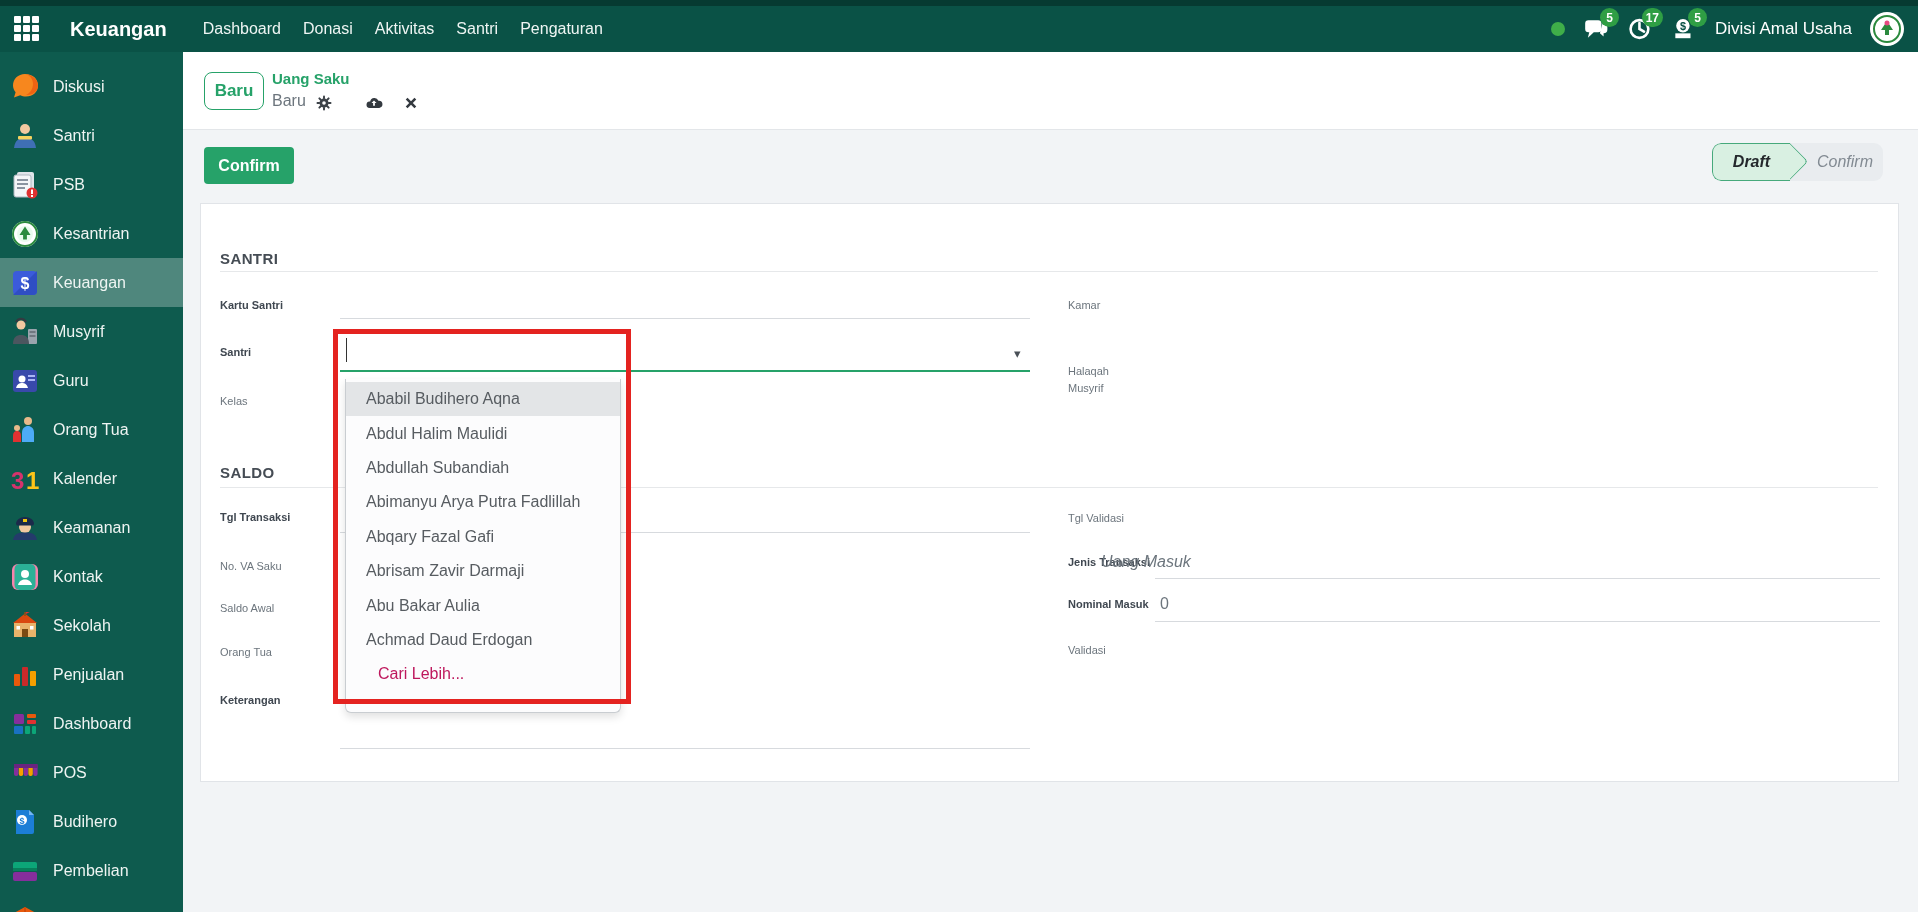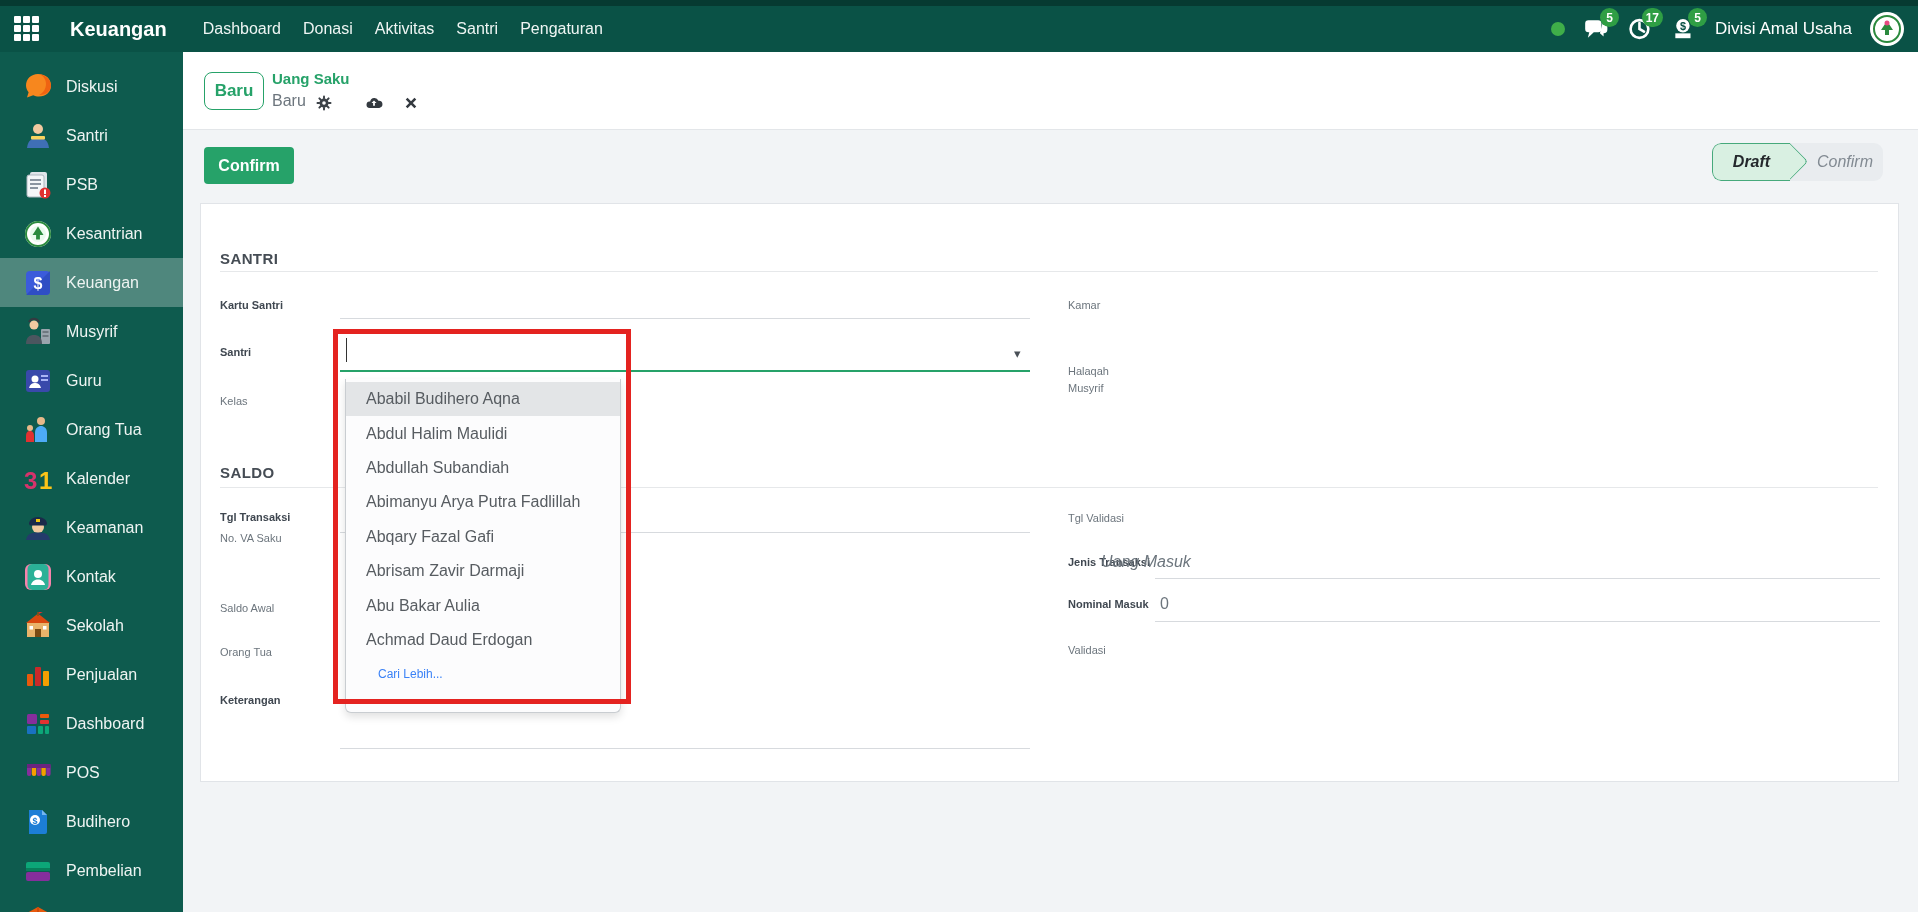--- a/index.html
+++ b/index.html
@@ -17,21 +17,21 @@
   .nav-right{margin-left:auto;display:flex;align-items:center;gap:18px;}
   .dot{width:14px;height:14px;border-radius:50%;background:#3fae49;}
   .tray{position:relative;width:26px;height:26px;display:flex;align-items:center;justify-content:center;cursor:pointer;}
   .badge{position:absolute;top:-8px;right:-10px;min-width:19px;height:19px;border-radius:10px;background:#2f9e44;color:#fff;
          font-size:12px;font-weight:bold;display:flex;align-items:center;justify-content:center;padding:0 4px;}
   .company{font-size:17px;}
   .avatar{width:34px;height:34px;border-radius:50%;background:#fff;display:flex;align-items:center;justify-content:center;overflow:hidden;cursor:pointer;}
 
   
   .sidebar{position:absolute;left:0;top:52px;width:183px;height:860px;background:#0e5b4e;padding-top:10px;overflow:hidden;z-index:20;}
-  .sb-item{height:49px;display:flex;align-items:center;padding-left:21px;cursor:pointer;}
+  .sb-item{height:49px;display:flex;align-items:center;padding-left:8px;cursor:pointer;}
   .sb-item.active{background:rgba(255,255,255,.27);}
   .sb-ico{width:34px;height:34px;margin-right:11px;flex:0 0 34px;}
   .sb-ico svg{width:34px;height:34px;display:block;}
   .sb-label{color:#eef4f2;font-size:16px;white-space:nowrap;}
 
   
   .content-bg{position:absolute;left:183px;top:52px;right:0;bottom:0;background:#f2f4f6;}
   .crumb-bar{position:absolute;left:183px;top:52px;right:0;height:78px;background:#fff;border-bottom:1px solid #e3e6e9;}
   .btn-new{position:absolute;left:204px;top:72px;width:60px;height:38px;background:#fff;border:1px solid #26a269;border-radius:8px;
            color:#26a269;font-size:17px;font-weight:bold;display:flex;align-items:center;justify-content:center;cursor:pointer;}
@@ -61,21 +61,21 @@
   .fline{position:absolute;height:1px;background:#d7dade;}
   .fline.green{height:2px;background:#26a269;}
   .cursorbar{position:absolute;width:1px;height:24px;background:#333;}
   .caret{position:absolute;font-size:13px;color:#495057;cursor:pointer;}
 
   
   .dropdown{position:absolute;left:345px;top:379px;width:276px;background:#fcfcfd;border:1px solid #c9cdd1;border-top:none;
             border-radius:0 0 6px 6px;box-shadow:0 4px 9px rgba(0,0,0,.12);padding:3px 0 20px;z-index:5;}
   .dd-item{height:34.4px;display:flex;align-items:center;padding-left:20px;font-size:16px;color:#575c61;cursor:pointer;white-space:nowrap;}
   .dd-item.hl{background:#e3e5e7;}
-  .dd-more{height:34.4px;display:flex;align-items:center;padding-left:32px;font-size:12px;color:#3b82f6;cursor:pointer;}
+  .dd-more{height:34.4px;display:flex;align-items:center;padding-left:32px;font-size:16px;color:#be185d;cursor:pointer;}
 
   .redbox{position:absolute;left:333px;top:329px;width:298px;height:375px;border:5px solid #e42320;z-index:10;pointer-events:none;}
 </style>
 </head>
 <body>
 
 <div class="screen">
 
   <header class="navbar">
     <div class="nav-left">
@@ -399,21 +399,21 @@
   <div class="lbl ro" style="left:1068px;top:295px;">Kamar</div>
   <div class="lbl ro" style="left:1068px;top:337px;margin-top:24px;">Halaqah</div>
   <div class="lbl ro" style="left:1068px;top:378px;">Musyrif</div>
 
   <div class="sect" style="left:220px;top:464px;">SALDO</div>
   <div class="hrule" style="left:220px;top:487px;width:1658px;"></div>
 
   <div class="lbl req" style="left:220px;top:507px;">Tgl Transaksi</div>
   <div class="fline" style="left:340px;top:532px;width:690px;"></div>
 
-  <div class="lbl ro" style="left:220px;top:528px;text-align:center;">No. VA Saku</div>
+  <div class="lbl ro" style="left:220px;top:556px;text-align:center;">No. VA Saku</div>
   <div class="lbl ro" style="left:220px;top:598px;">Saldo Awal</div>
   <div class="lbl ro" style="left:220px;top:642px;">Orang Tua</div>
 
   <div class="lbl req" style="left:220px;top:690px;">Keterangan</div>
   <div class="fline" style="left:340px;top:748px;width:690px;"></div>
 
   <div class="lbl ro" style="left:1068px;top:508px;">Tgl Validasi</div>
 
   <div class="lbl req" style="left:1068px;top:552px;">Jenis Transaksi</div>
   <div class="fval" style="left:1101px;top:552px;font-style:italic;">Uang Masuk</div>

